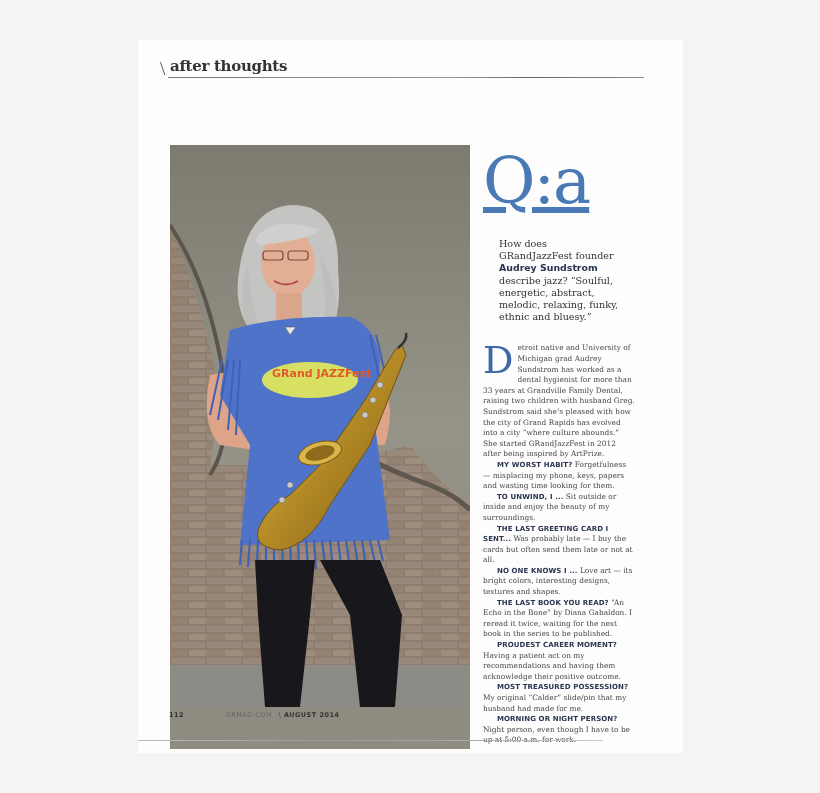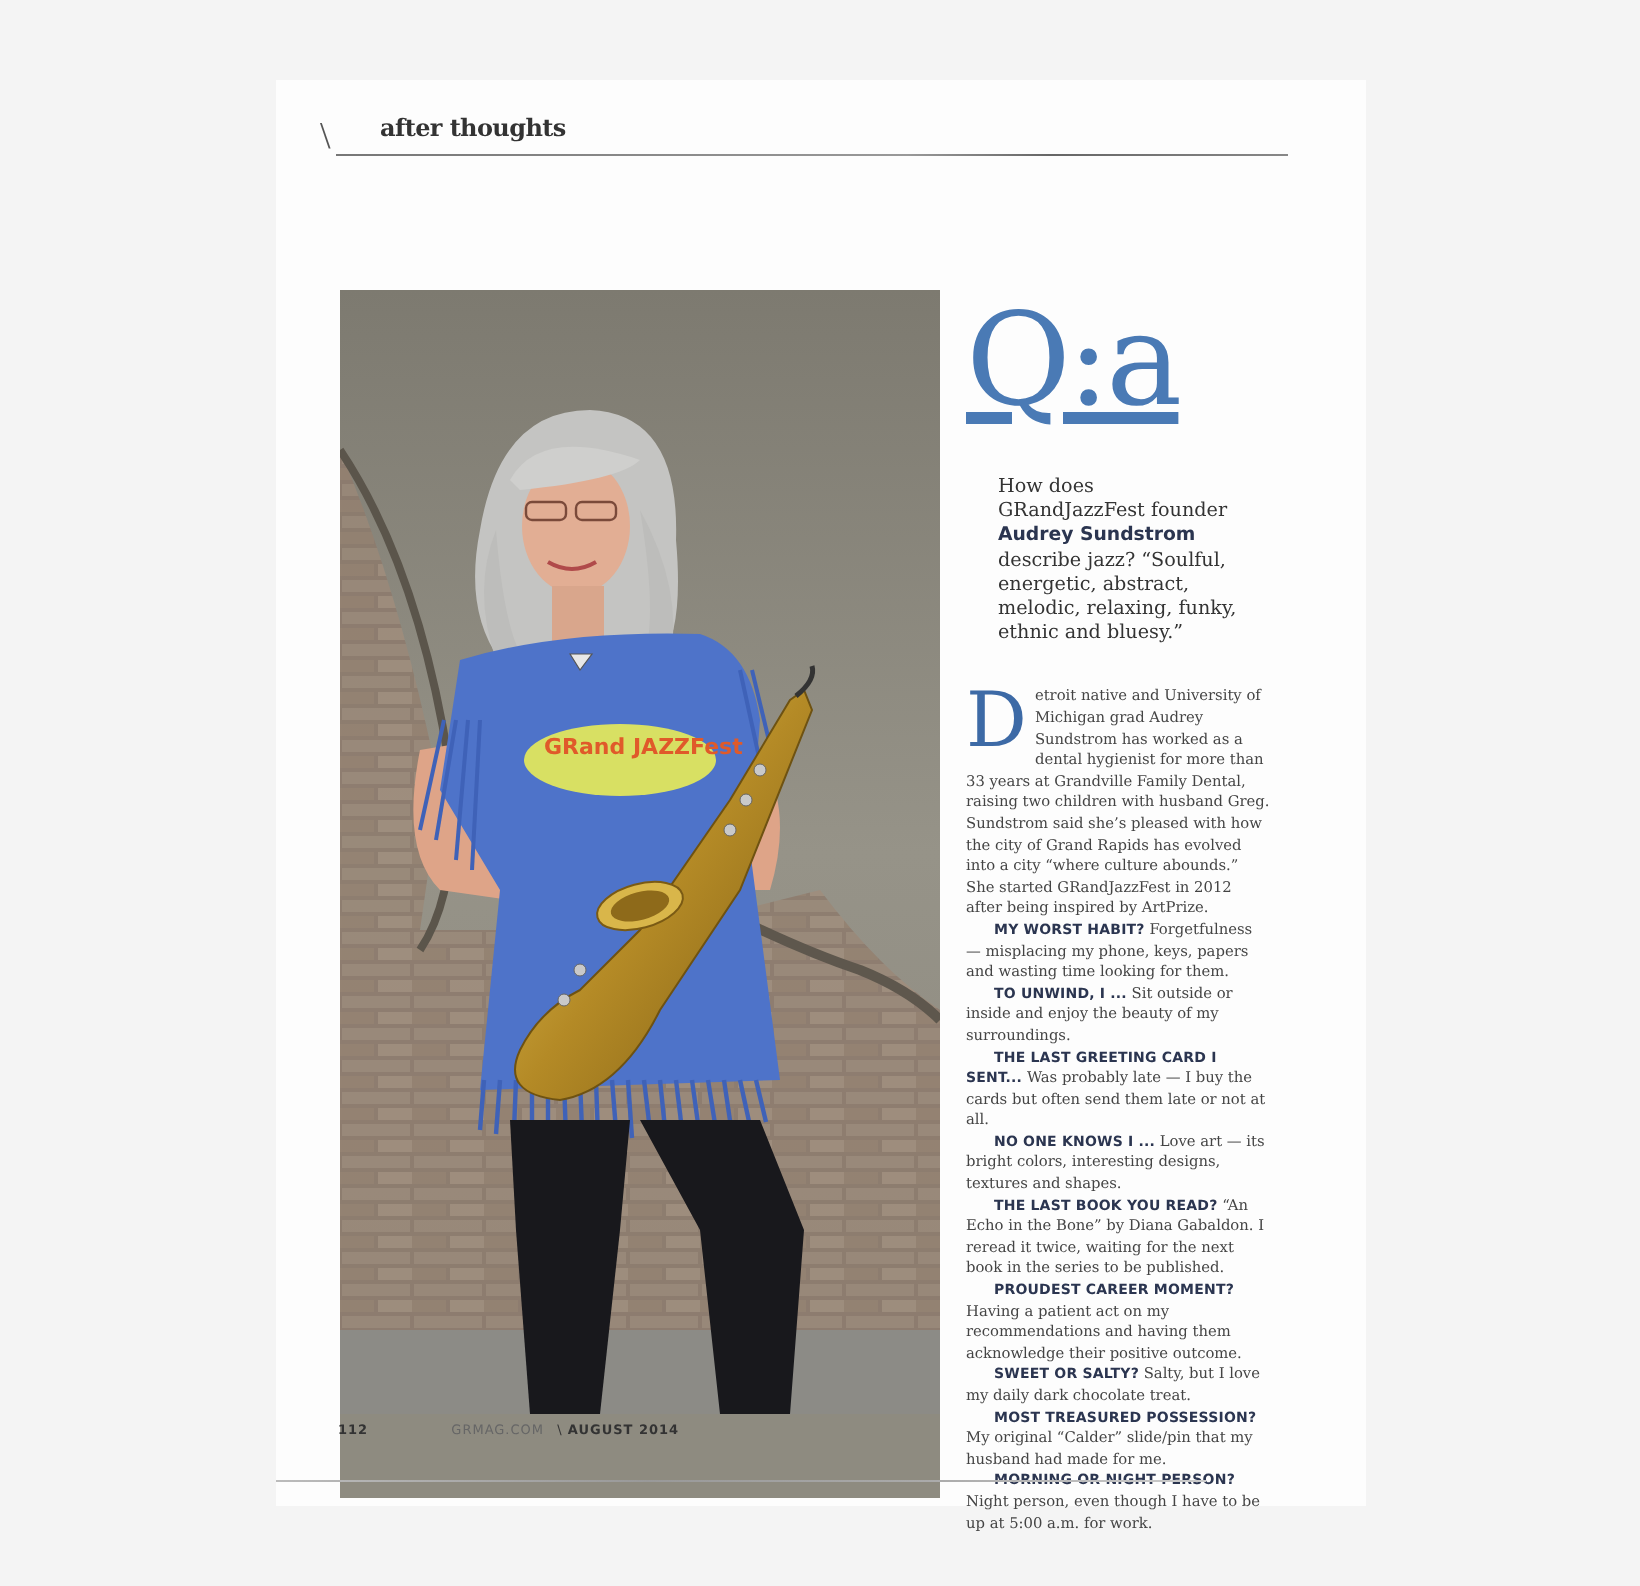--- a/index.html
+++ b/index.html
@@ -23,22 +23,22 @@
     }
     .section-slash {
       position: absolute; left: 0; top: 2px;
       font-family: "Liberation Serif", serif;
       font-size: 19px; color: #555;
       font-weight: normal;
     }
     .section-title {
       position: absolute; left: 10px; top: 1px;
       font-family: "DejaVu Serif", serif;
-      font-size: 12px; font-weight: bold;
-      color: #333; letter-spacing: -0.3px; margin-left: 20px;
+      font-size: 15px; font-weight: bold;
+      color: #333; letter-spacing: -0.3px;
     }
     .section-rule {
       position: absolute; left: 8px; top: 21px;
       width: 476px; height: 1px;
       background: linear-gradient(to right, #777, #999 60%, #666 75%, #888);
     }
     .photo {
       position: absolute;
       left: 32px; top: 105px;
       width: 300px; height: 604px;
@@ -222,21 +222,20 @@
       <p class="para">
         <span class="dropcap">D</span><span>etroit native and University of Michigan grad Audrey Sundstrom has worked as a dental hygienist for more than 33 years at Grandville Family Dental, raising two children with husband Greg. Sundstrom said she’s pleased with how the city of Grand Rapids has evolved into a city “where culture abounds.” She started GRandJazzFest in 2012 after being inspired by ArtPrize.</span>
       </p>
 
       <p class="qa-item"><span class="qa-q">MY WORST HABIT?</span> <span>Forgetfulness — misplacing my phone, keys, papers and wasting time looking for them.</span></p>
       <p class="qa-item"><span class="qa-q">TO UNWIND, I ...</span> <span>Sit outside or inside and enjoy the beauty of my surroundings.</span></p>
       <p class="qa-item"><span class="qa-q">THE LAST GREETING CARD I SENT...</span> <span>Was probably late — I buy the cards but often send them late or not at all.</span></p>
       <p class="qa-item"><span class="qa-q">NO ONE KNOWS I ...</span> <span>Love art — its bright colors, interesting designs, textures and shapes.</span></p>
       <p class="qa-item"><span class="qa-q">THE LAST BOOK YOU READ?</span> <span>“An Echo in the Bone” by Diana Gabaldon. I reread it twice, waiting for the next book in the series to be published.</span></p>
       <p class="qa-item"><span class="qa-q">PROUDEST CAREER MOMENT?</span> <span>Having a patient act on my recommendations and having them acknowledge their positive outcome.</span></p>
-      <p class="qa-item"><span class="qa-q">SWEET OR SALTY?</span> <span>Salty, but I love my daily dark chocolate treat.</span></p>
       <p class="qa-item"><span class="qa-q">MOST TREASURED POSSESSION?</span> <span>My original “Calder” slide/pin that my husband had made for me.</span></p>
       <p class="qa-item"><span class="qa-q">MORNING OR NIGHT PERSON?</span> <span>Night person, even though I have to be up at 5:00 a.m. for work.</span></p>
     </div>
   </div>
 
   <div class="footer">
     <span class="pg">112</span>
     <span class="site">GRMAG.COM</span>
     <span>\</span>
     <span class="date">AUGUST 2014</span>

